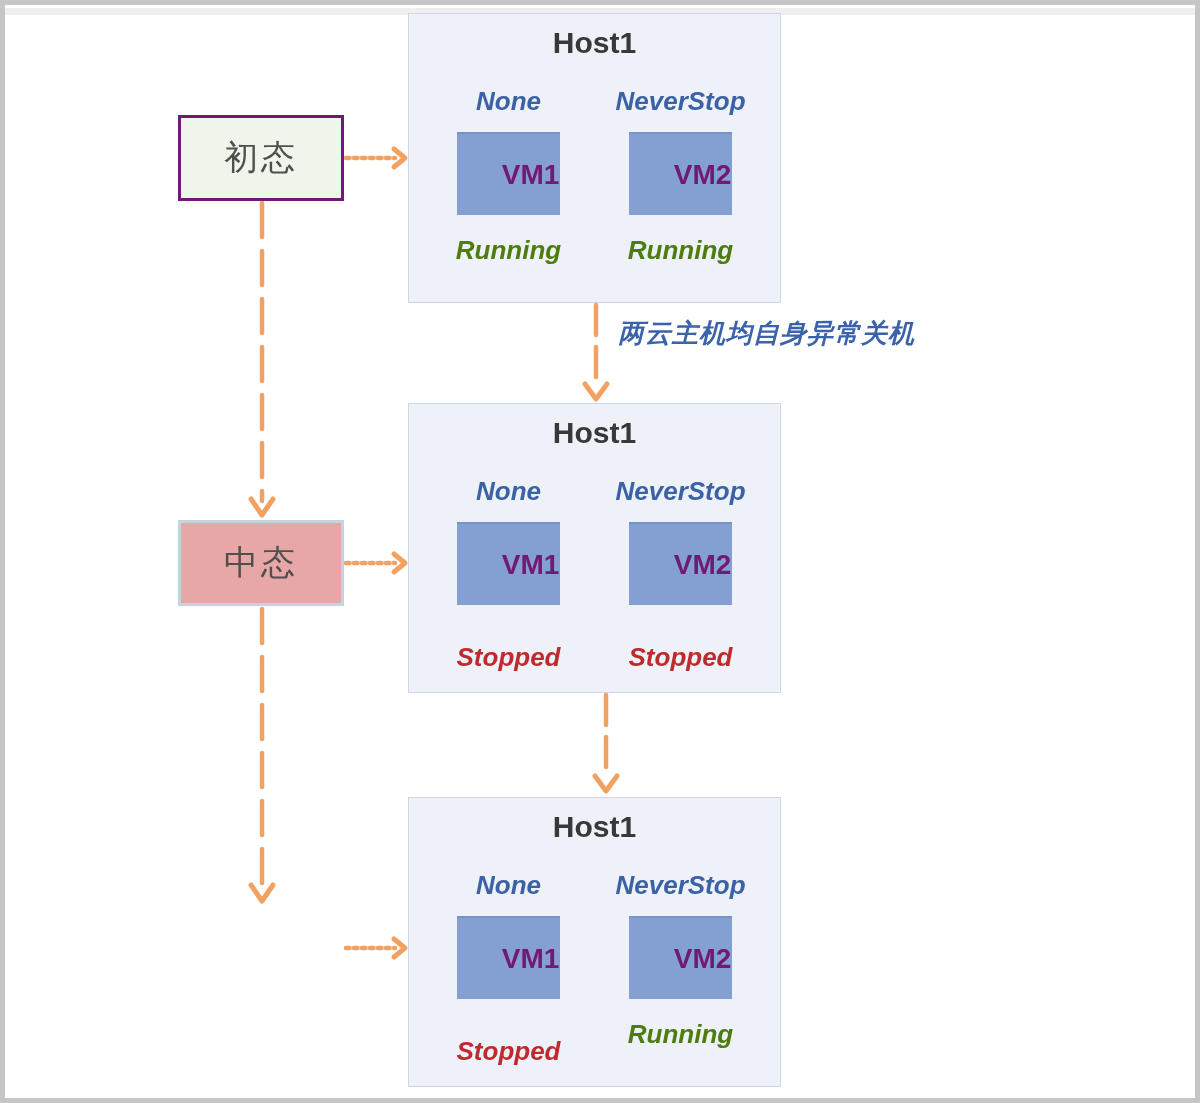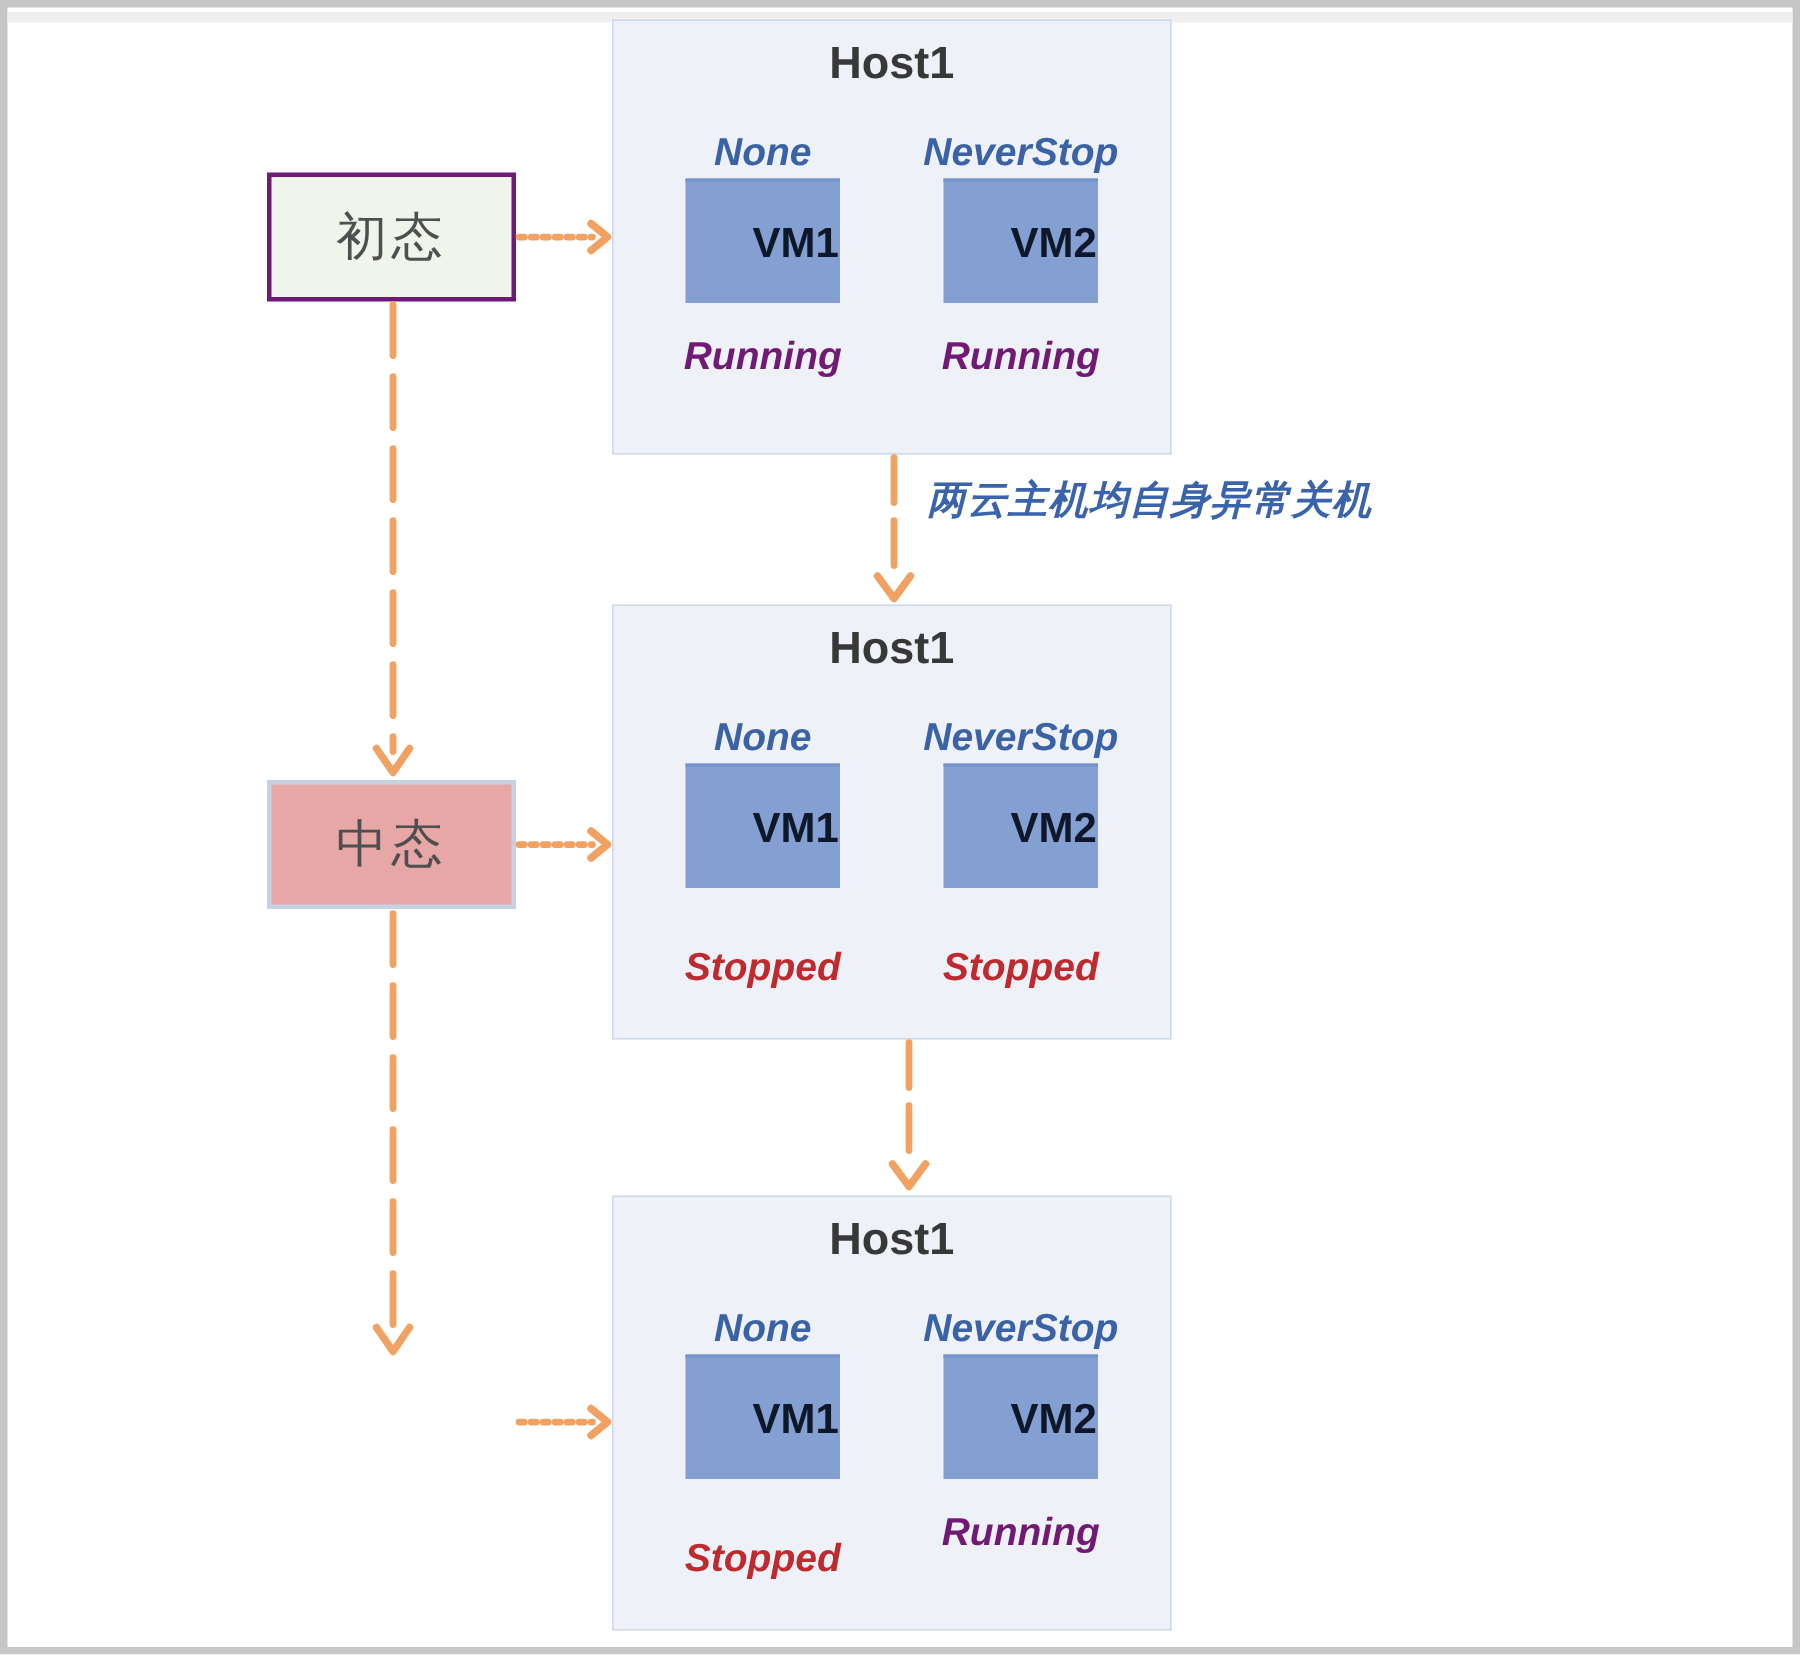--- a/index.html
+++ b/index.html
@@ -71,43 +71,43 @@
   .vm-policy {
     margin-top: 26px;
     font-size: 26px;
     line-height: 30px;
     font-style: italic;
     font-weight: 700;
     color: #3a62a5;
     white-space: nowrap;
   }
   .vm-box {
-    margin-top: 3px;
+    margin-top: 16px;
     width: 103px;
     height: 83px;
     background: #84a0d2;
     border-top: 2px solid #7493c9;
     box-sizing: border-box;
     display: flex;
     align-items: center;
     justify-content: center;
     font-size: 28px;
     font-weight: 600;
-    color: #0f172a;
+    color: #701a75;
     padding-left: 44px;
   }
   .vm-status {
     margin-top: 20px;
     font-size: 26px;
     line-height: 30px;
     font-style: italic;
     font-weight: 700;
     white-space: nowrap;
   }
-  .vm-status[data-status="Running"] { color: #701a75; }
+  .vm-status[data-status="Running"] { color: #4d7c0f; }
   .vm-status[data-status="Stopped"] { color: #bf2a2e; margin-top: 37px; }
 
   
   .transition-label {
     position: absolute;
     font-size: 26px;
     line-height: 32px;
     font-style: italic;
     font-weight: 700;
     color: #3a63ac;

